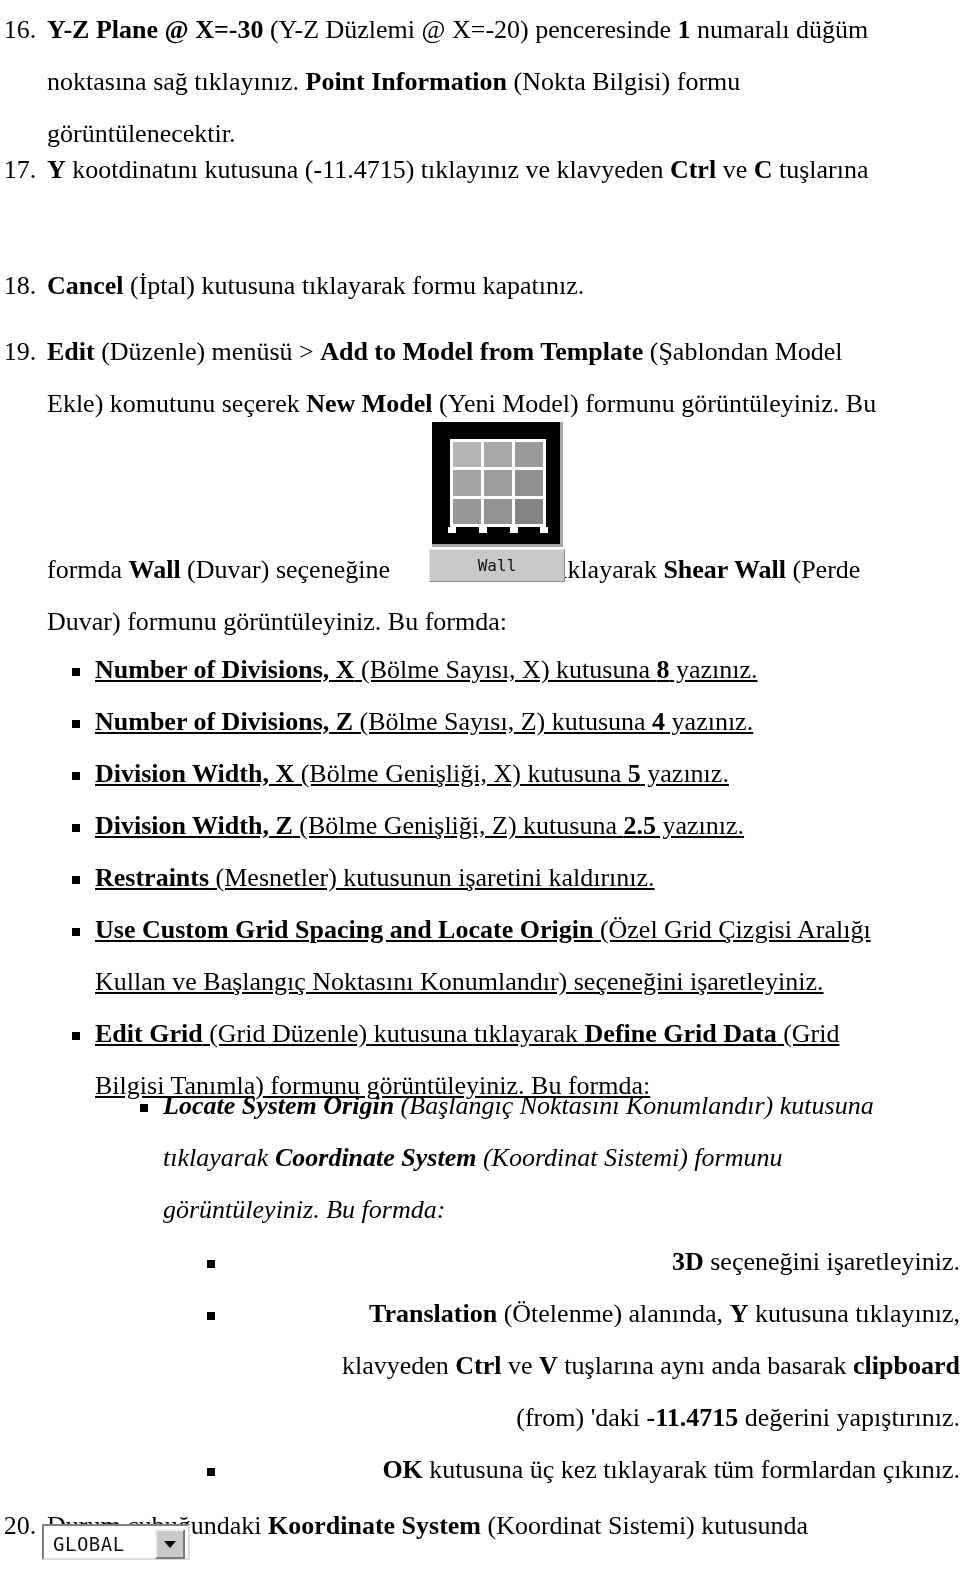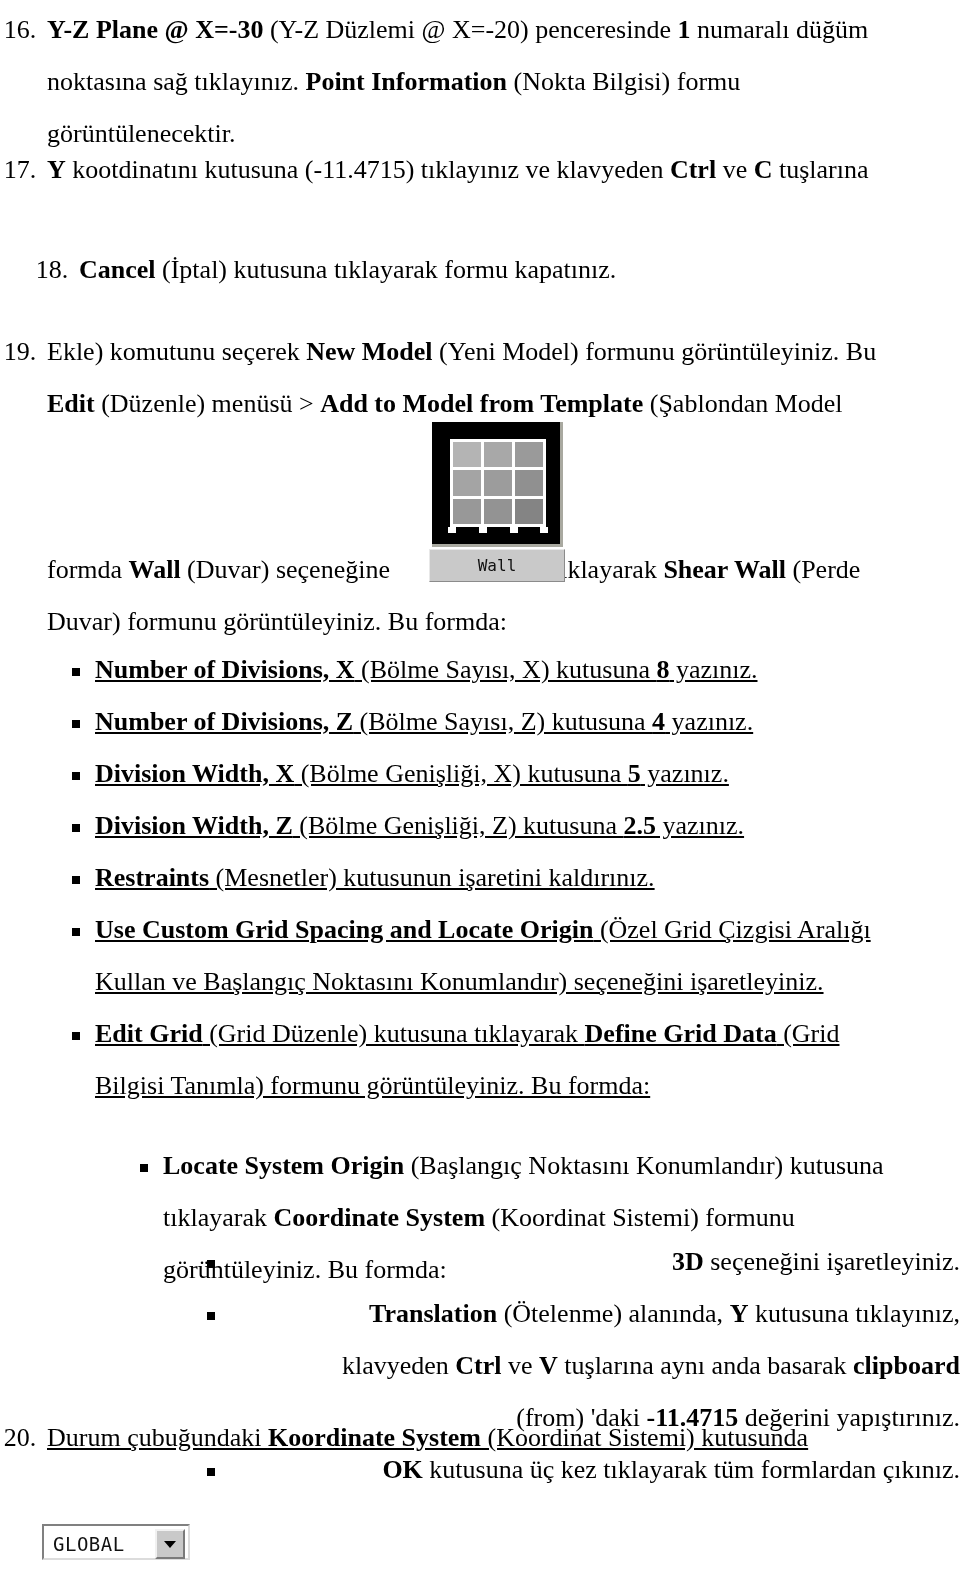--- a/index.html
+++ b/index.html
@@ -223,35 +223,35 @@
 
   <div class="abs" style="top:144px;">
     <div class="step">
       <span class="step-num">17.</span>
       <div class="step-body">
         <div><b>Y</b><span> kootdinatını kutusuna (-11.4715) tıklayınız ve klavyeden </span><b>Ctrl</b><span> ve </span><b>C</b><span> tuşlarına</span></div>
       </div>
     </div>
   </div>
 
-  <div class="abs" style="top:244px;padding-left:32px;">
+  <div class="abs" style="top:260px;">
     <div class="step">
       <span class="step-num">18.</span>
       <div class="step-body">
         <div><b>Cancel</b><span> (İptal) kutusuna tıklayarak formu kapatınız.</span></div>
       </div>
     </div>
   </div>
 
   <div class="abs" style="top:326px;">
     <div class="step">
       <span class="step-num">19.</span>
       <div class="step-body">
+        <div><b>Edit</b><span> (Düzenle) menüsü &gt; </span><b>Add to Model from Template</b><span> (Şablondan Model</span></div>
         <div><span>Ekle) komutunu seçerek </span><b>New Model</b><span> (Yeni Model) formunu görüntüleyiniz. Bu</span></div>
-        <div><b>Edit</b><span> (Düzenle) menüsü &gt; </span><b>Add to Model from Template</b><span> (Şablondan Model</span></div>
       </div>
     </div>
   </div>
 
   <div class="wall-widget">
     <div class="wall-img-frame">
       <div class="wall-grid">
         <div class="wall-cell c0"></div>
         <div class="wall-cell c1"></div>
         <div class="wall-cell c2"></div>
@@ -323,21 +323,21 @@
     <div class="bullet lvl1">
       <span class="sq"></span>
       <span class="btext">
         <span><b>Edit Grid</b><span> (Grid Düzenle) kutusuna tıklayarak </span><b>Define Grid Data</b><span> (Grid</span></span><br>
         <span><span>Bilgisi Tanımla) formunu görüntüleyiniz. Bu formda:</span></span>
       </span>
     </div>
 
   </div>
 
-  <div class="abs" style="top:1140px;">
+  <div class="abs" style="top:1080px;font-style:italic;">
     <div class="bullet lvl2">
       <span class="sq"></span>
       <span class="btext">
         <span><b>Locate System Origin</b><span> (Başlangıç Noktasını Konumlandır) kutusuna</span></span><br>
         <span><span>tıklayarak </span><b>Coordinate System</b><span> (Koordinat Sistemi) formunu</span></span><br>
         <span><span>görüntüleyiniz. Bu formda:</span></span>
       </span>
     </div>
   </div>
 
@@ -357,21 +357,21 @@
       </span>
     </div>
 
     <div class="bullet lvl3">
       <span class="sq"></span>
       <span class="btext"><b>OK</b><span> kutusuna üç kez tıklayarak tüm formlardan çıkınız.</span></span>
     </div>
 
   </div>
 
-  <div class="abs" style="top:1412px;text-decoration:underline;">
+  <div class="abs" style="top:1500px;">
     <div class="step">
       <span class="step-num">20.</span>
       <div class="step-body">
         <div><span>Durum çubuğundaki </span><b>Koordinate System</b><span> (Koordinat Sistemi) kutusunda</span></div>
       </div>
     </div>
   </div>
 
   <div class="global-widget">
     <span class="global-text">GLOBAL</span>

